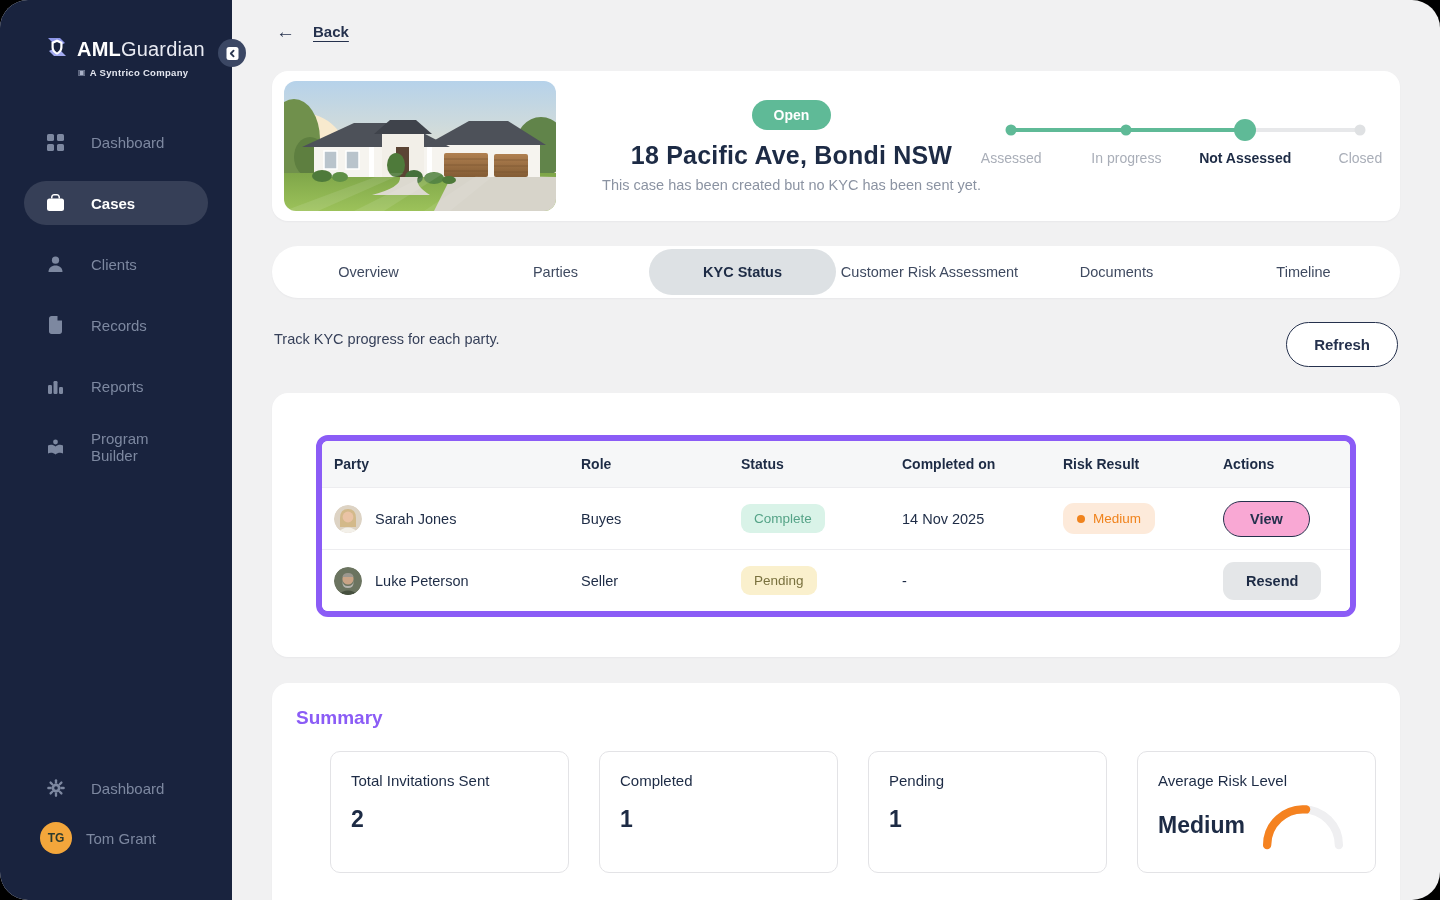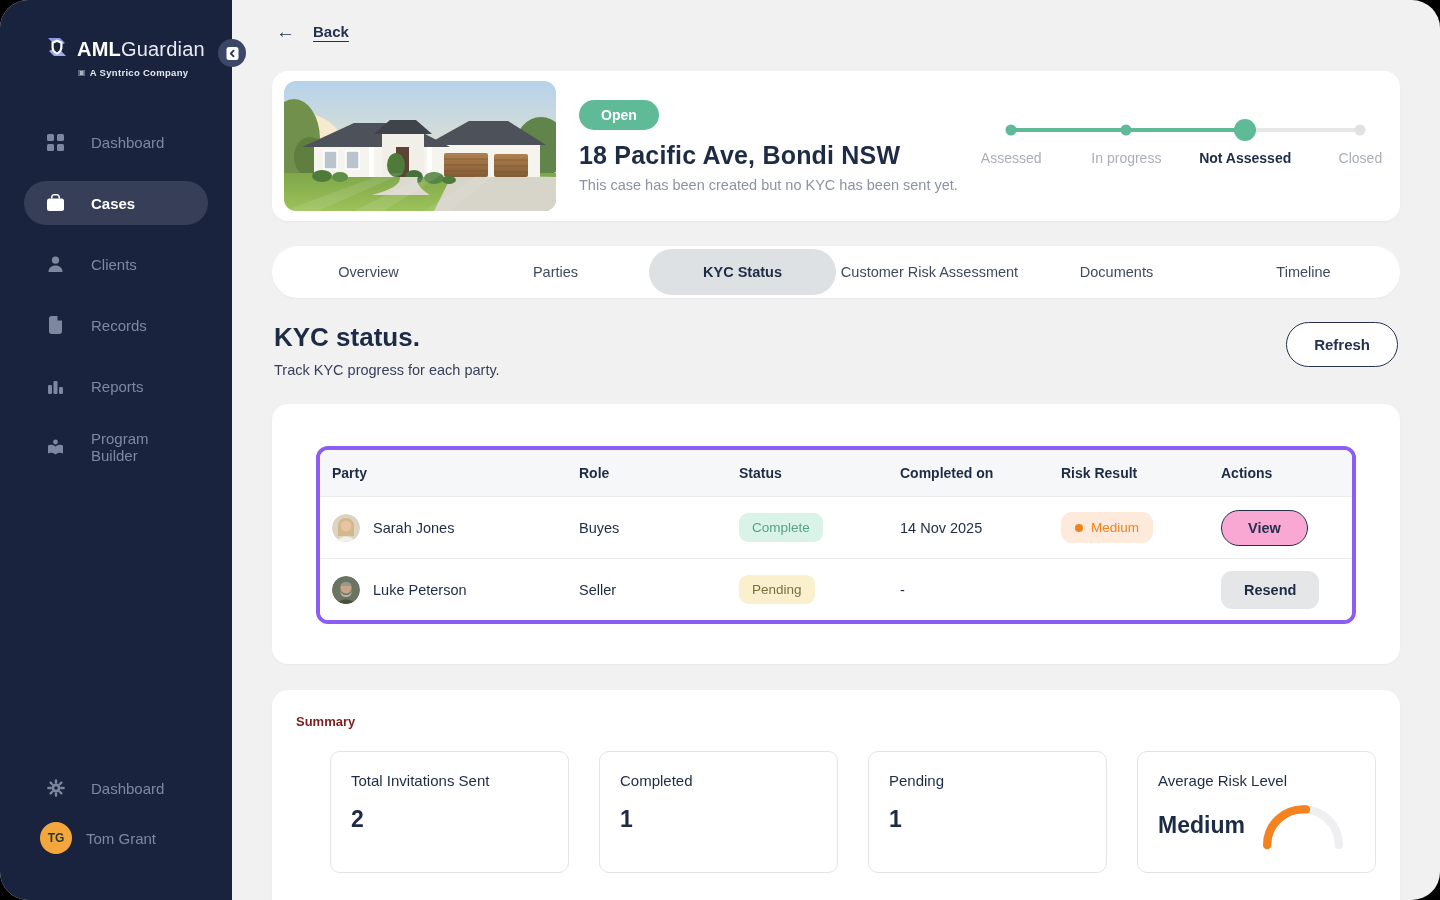--- a/index.html
+++ b/index.html
@@ -62,21 +62,21 @@
   .back-label { font-size:15px; font-weight:600; color:#25314d; text-decoration:underline; text-underline-offset:4px; }
 
   
   .case-card {
     background:#fff; border-radius:16px; height:150px;
     display:flex; align-items:center; padding:10px 12px;
     box-shadow:0 1px 2px rgba(20,30,60,.04);
   }
   .case-photo { width:272px; height:130px; border-radius:12px; overflow:hidden; flex:0 0 272px; }
   .case-photo svg { display:block; }
-  .case-info { margin-left:23px; flex:1; min-width:0; }
+  .case-info { margin-left:23px; flex:1; min-width:0;text-align:center; }
   .badge-open {
     display:inline-block; background:#5fba97; color:#fff;
     font-size:14px; font-weight:700; padding:7px 22px; border-radius:17px;
   }
   .case-title { margin-top:11px; font-size:25px; font-weight:800; color:#1d2b45; letter-spacing:.2px; }
   .case-desc { margin-top:7px; font-size:14.5px; color:#8b93a2; }
 
   .stepper { width:360px; flex:0 0 360px; margin-right:24px; position:relative; height:64px; }
   .step-line { position:absolute; top:14px; left:4px; right:4px; height:4px; border-radius:2px; background:#e7e8ea; }
   .step-line-fill { position:absolute; top:14px; left:4px; width:67%; height:4px; border-radius:2px; background:#5fba97; }
@@ -102,21 +102,21 @@
   .kyc-title { font-size:26px; font-weight:800; color:#1d2b45; }
   .kyc-sub { margin-top:9px; font-size:14.5px; color:#37415a; }
   .refresh-btn {
     background:#fff; border:1.6px solid #25314d; color:#25314d;
     font-size:15px; font-weight:700; padding:13px 27px; border-radius:24px;
     cursor:pointer; font-family:inherit;
   }
 
   
   .table-panel { margin-top:26px; background:#fff; border-radius:16px; padding:42px 44px 40px; box-shadow:0 1px 2px rgba(20,30,60,.04); }
-  .kyc-table { border:4px solid #8b5cf6; border-radius:12px; overflow:hidden; }
+  .kyc-table { border:6px solid #8b5cf6; border-radius:12px; overflow:hidden; }
   .trow { display:flex; align-items:center; }
   .trow.head { background:#f6f7f8; height:46px; font-size:14px; font-weight:700; color:#1d2b45; }
   .trow.body { background:#fff; height:62px; border-top:1px solid #ededf0; font-size:14.5px; color:#1d2b45; }
   .tc { padding:0 12px; }
   .tc.c-party { flex:0 0 247px; display:flex; align-items:center; gap:13px; }
   .tc.c-role { flex:0 0 160px; }
   .tc.c-status { flex:0 0 161px; }
   .tc.c-completed { flex:0 0 161px; }
   .tc.c-risk { flex:0 0 160px; }
   .tc.c-actions { flex:1; }
@@ -129,21 +129,21 @@
   .risk-pill { display:inline-flex; align-items:center; gap:8px; background:#fdeada; color:#f0831d; font-size:13.5px; padding:8px 14px; border-radius:11px; }
   .risk-dot { width:8px; height:8px; border-radius:50%; background:#f0831d; }
 
   .view-btn { background:#f9a8d4; border:1.6px solid #25314d; color:#25314d; font-size:14.5px; font-weight:700;
     padding:9px 26px; border-radius:20px; cursor:pointer; font-family:inherit; }
   .resend-btn { background:#e4e6e8; border:none; color:#1d2b45; font-size:14.5px; font-weight:700;
     padding:11px 23px; border-radius:11px; cursor:pointer; font-family:inherit; }
 
   
   .summary-panel { margin-top:26px; background:#fff; border-radius:16px; padding:24px 24px 40px; height:250px; box-shadow:0 1px 2px rgba(20,30,60,.04); }
-  .summary-title { font-size:13px; font-weight:800; color:#7f1d1d; }
+  .summary-title { font-size:19px; font-weight:800; color:#8b5cf6; }
   .summary-cards { margin-top:22px; display:flex; gap:30px;padding-left:34px; }
   .scard { flex:1; border:1px solid #e3e3e6; border-radius:10px; background:#fff; height:122px; padding:20px 20px; position:relative; }
   .scard-label { font-size:15px; color:#1d2b45; }
   .scard-value { margin-top:17px; font-size:23px; font-weight:800; color:#1d2b45; }
   .scard-risk-row { display:flex; align-items:flex-end; justify-content:space-between; }
   .gauge { margin:6px 6px -14px 0; }
 </style>
 </head>
 <body>
 
@@ -356,21 +356,20 @@
       <div class="tab">Overview</div>
       <div class="tab">Parties</div>
       <div class="tab active">KYC Status</div>
       <div class="tab">Customer Risk Assessment</div>
       <div class="tab">Documents</div>
       <div class="tab">Timeline</div>
     </nav>
 
     <div class="section-head">
       <div>
-        <div class="kyc-title">KYC status.</div>
         <div class="kyc-sub">Track KYC progress for each party.</div>
       </div>
       <button class="refresh-btn">Refresh</button>
     </div>
 
     <section class="table-panel">
       <div class="kyc-table">
         <div class="trow head">
           <div class="tc c-party">Party</div>
           <div class="tc c-role">Role</div>

